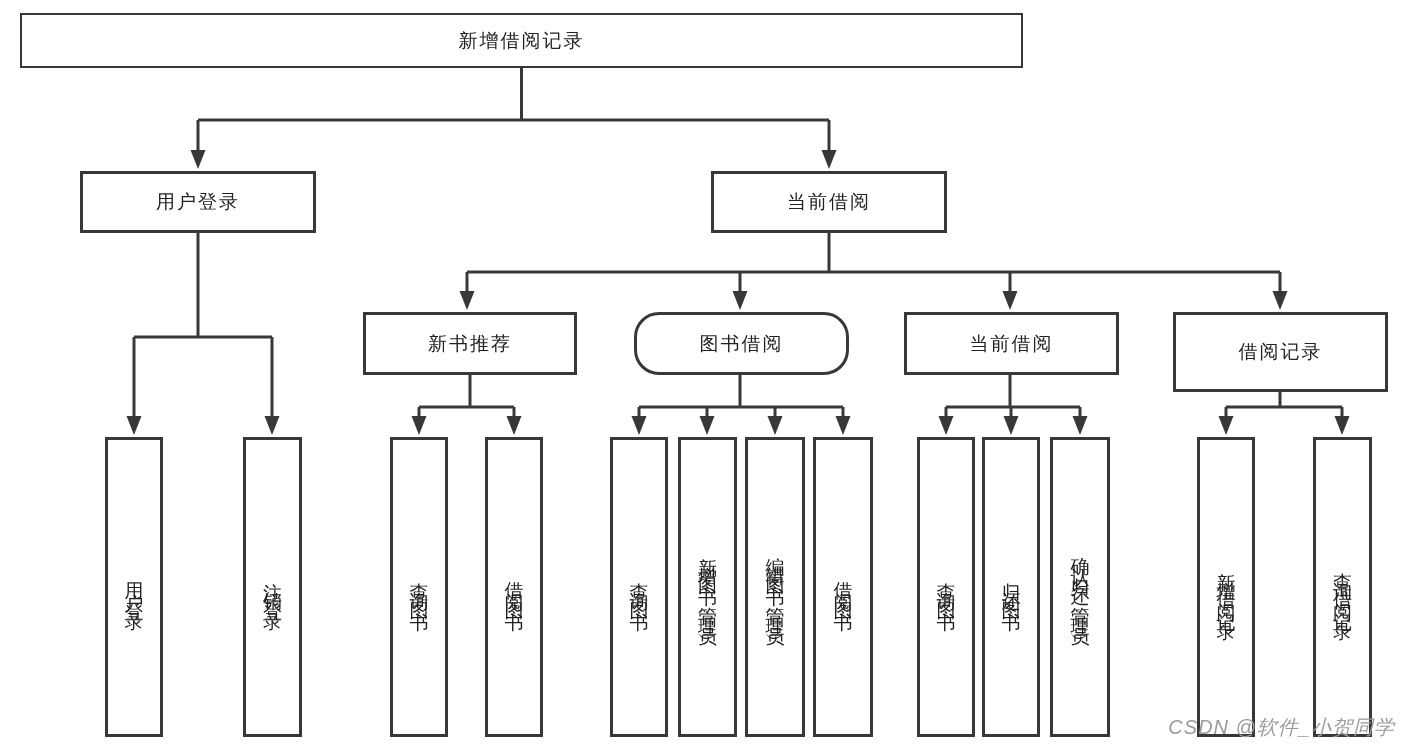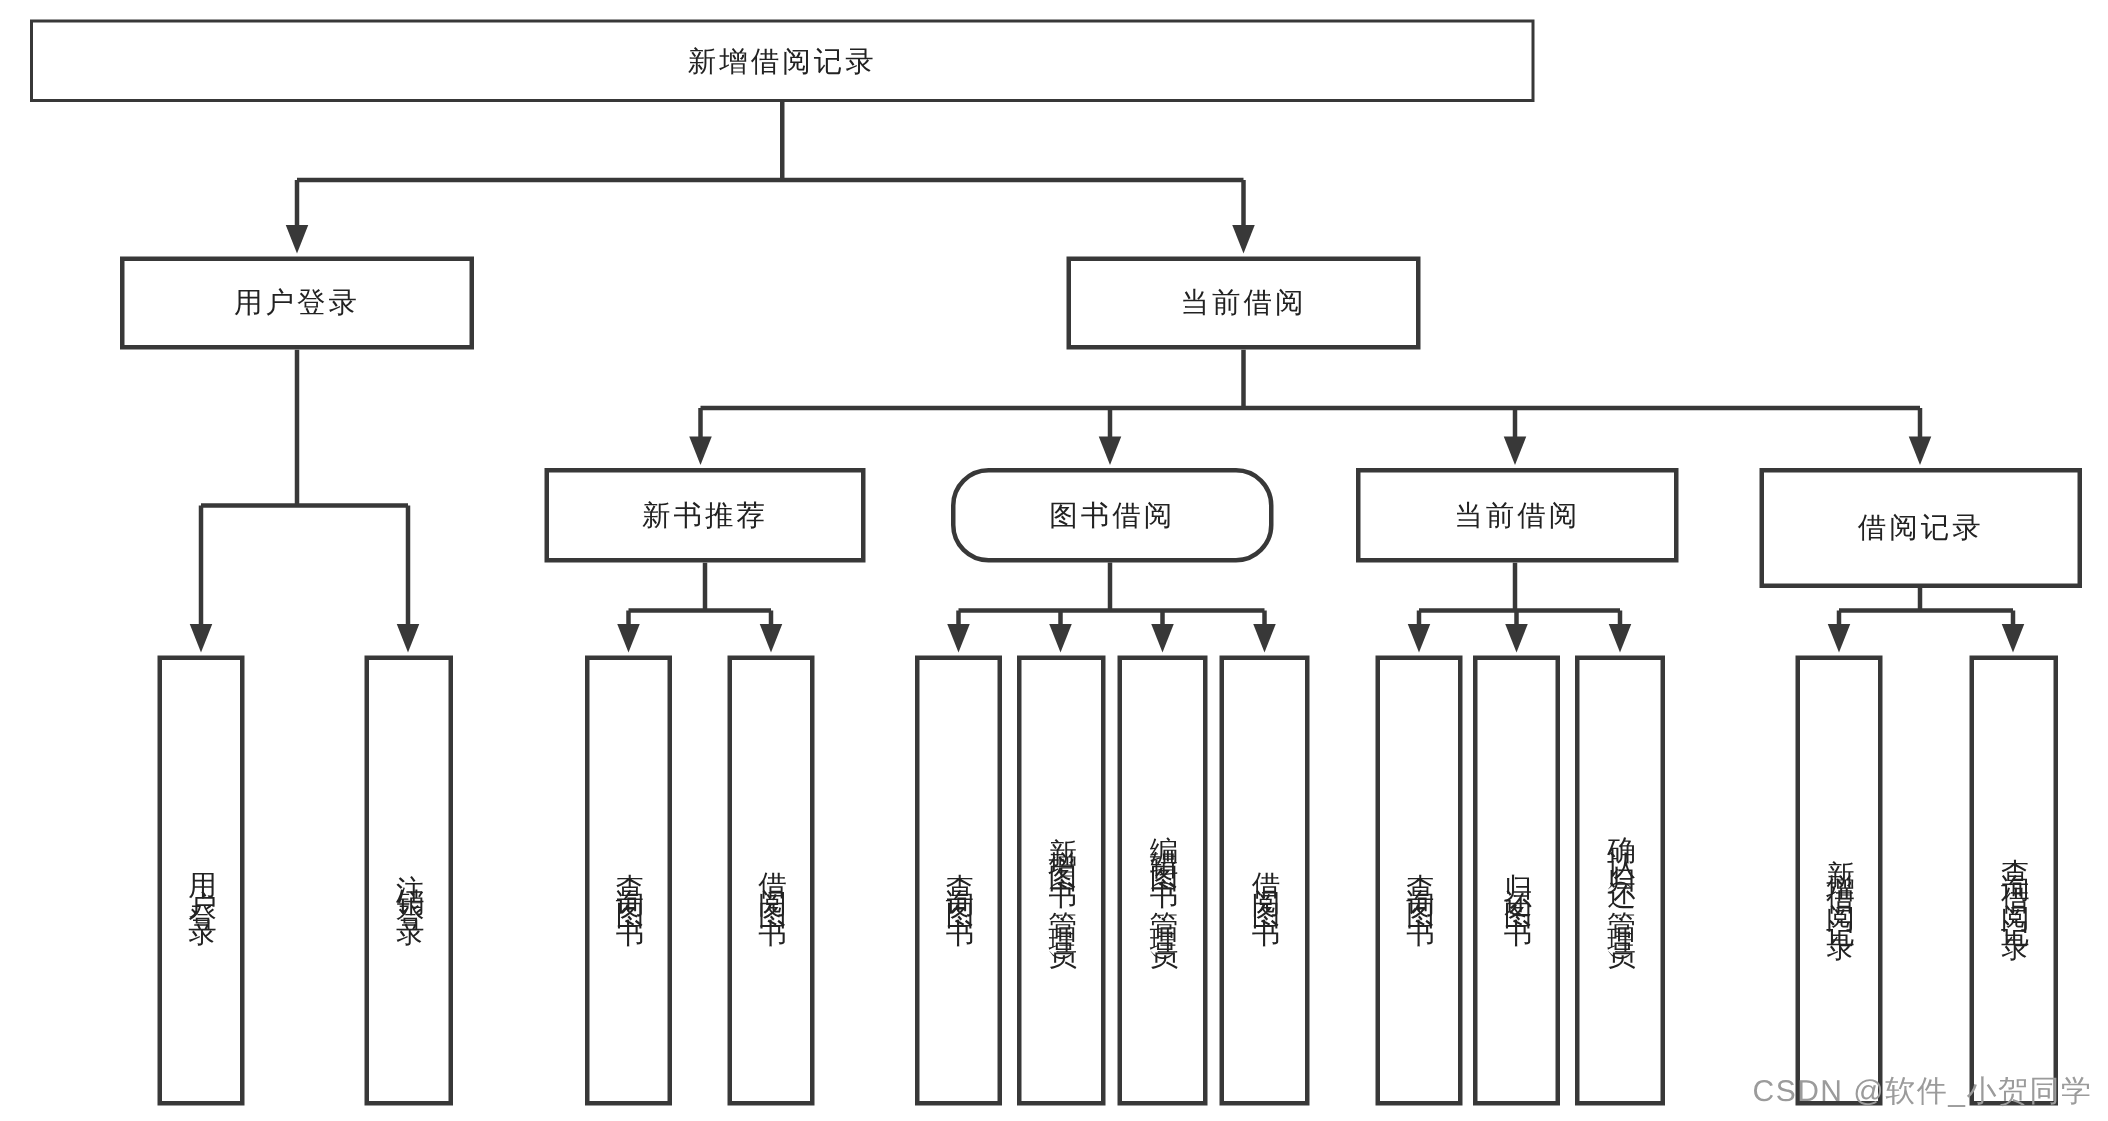--- a/index.html
+++ b/index.html
@@ -49,20 +49,21 @@
     white-space: nowrap;
   }
   .watermark {
     position: absolute;
     right: 10px;
     bottom: 6px;
     font-size: 20px;
     letter-spacing: 1px;
     color: #9b9b9b;
     z-index: 5;
+    font-style: italic;
   }
 </style>
 </head>
 <body>
 
 <div class="canvas">
 
   <svg class="connectors" width="1405" height="747" viewBox="0 0 1405 747">
     <g stroke="#383838" stroke-width="3" fill="none">
 

